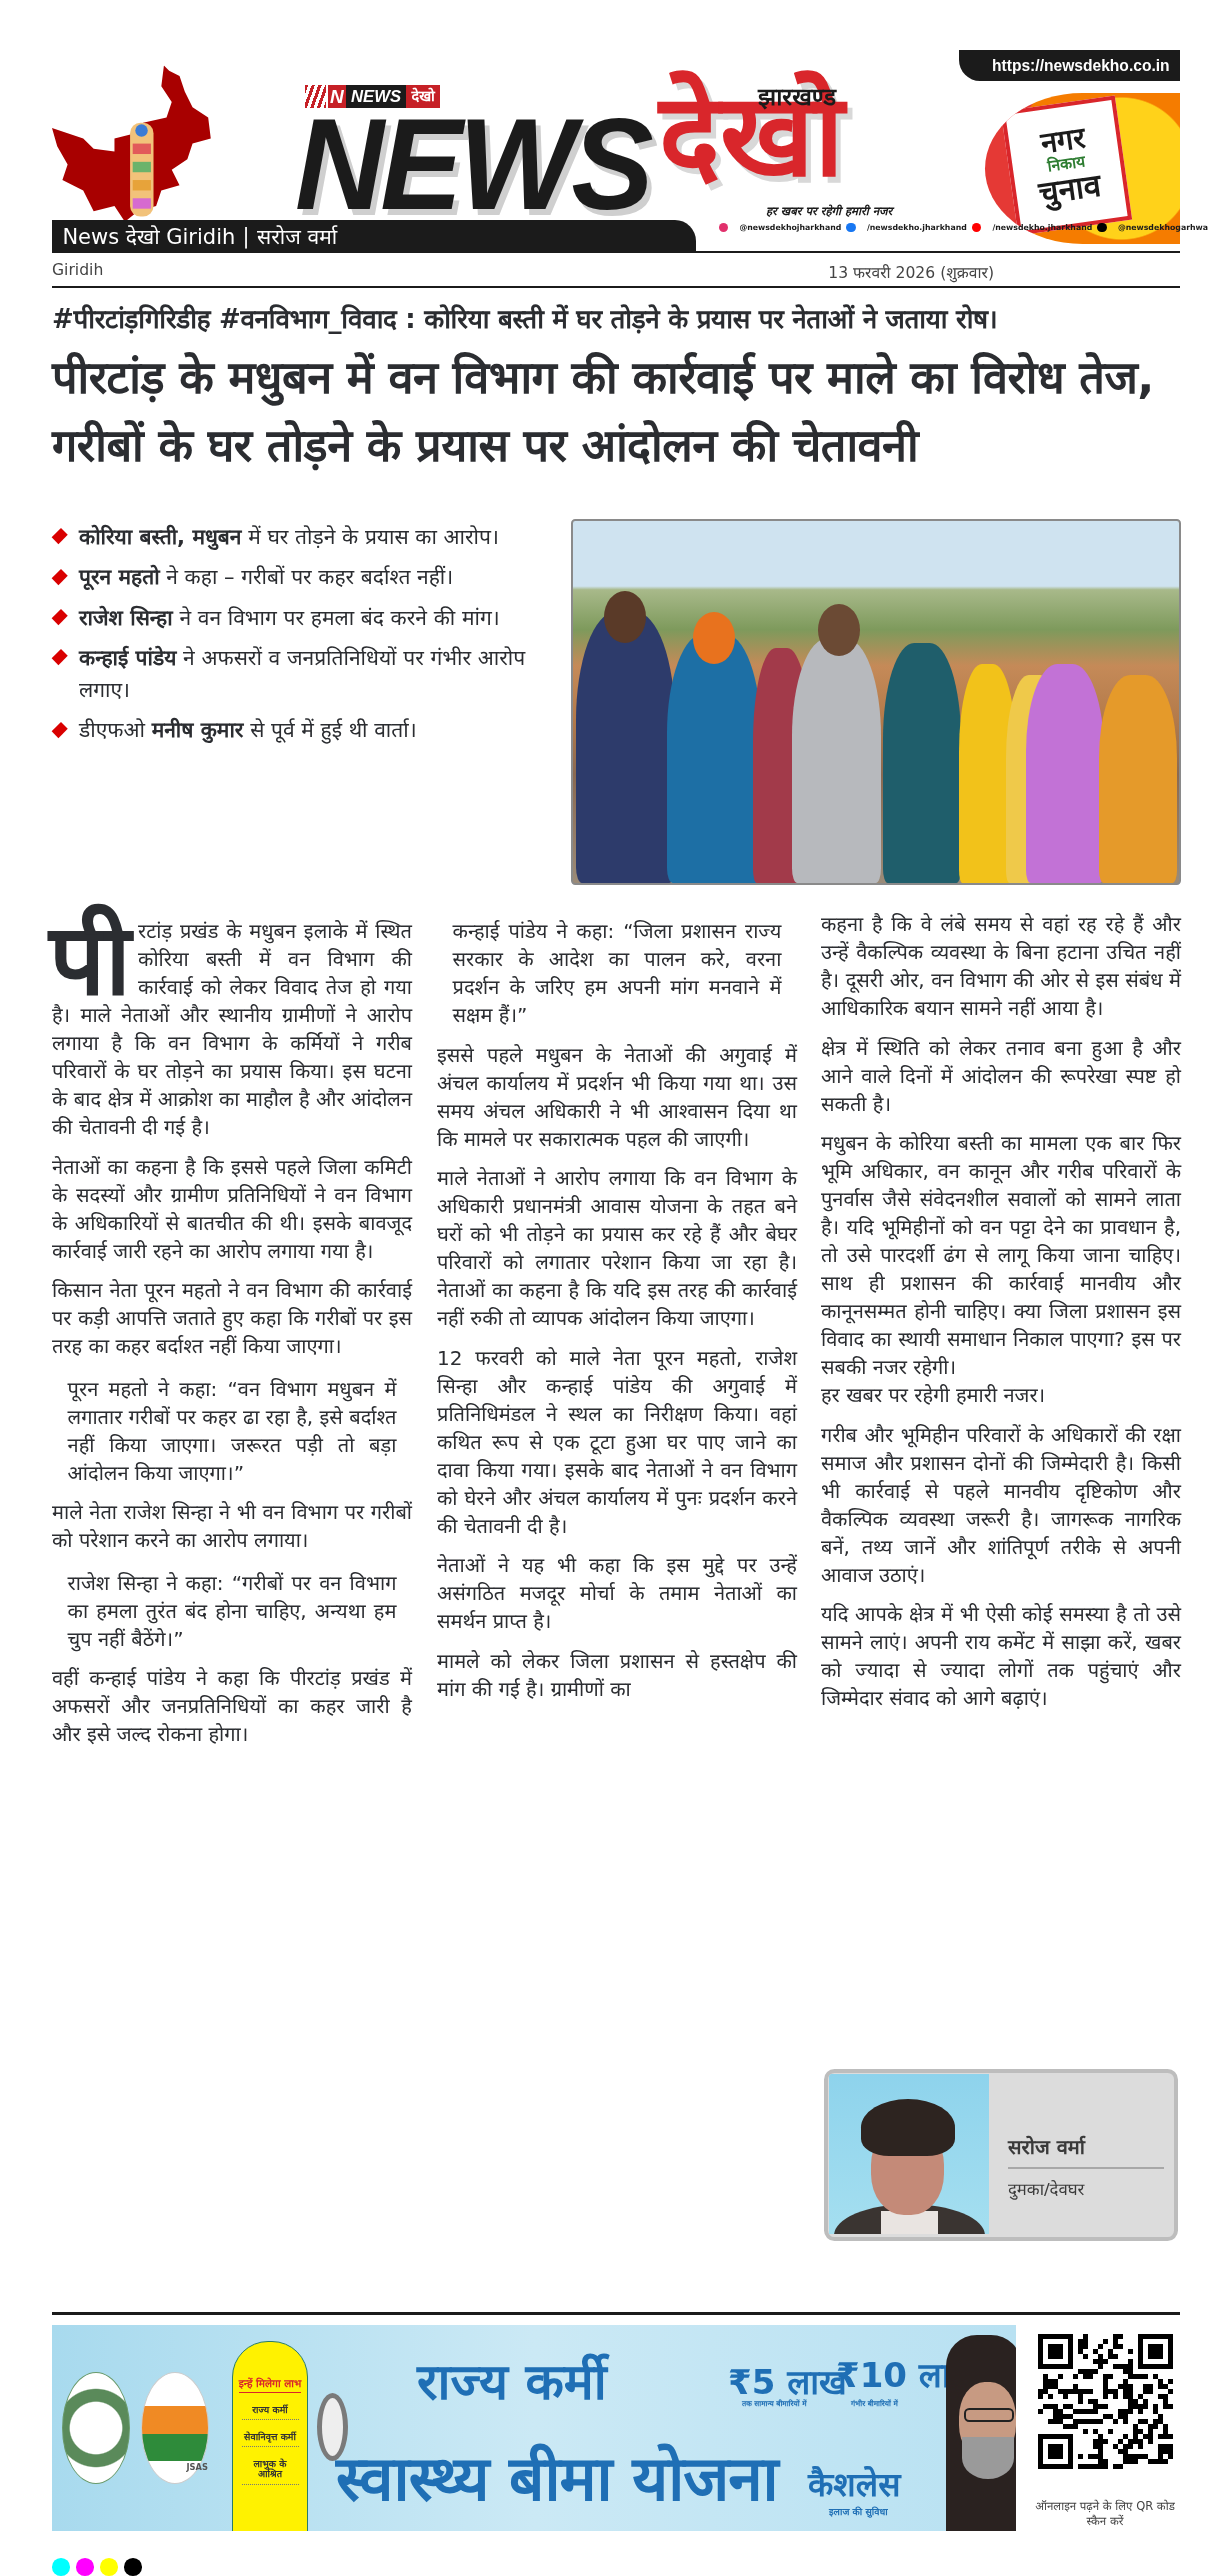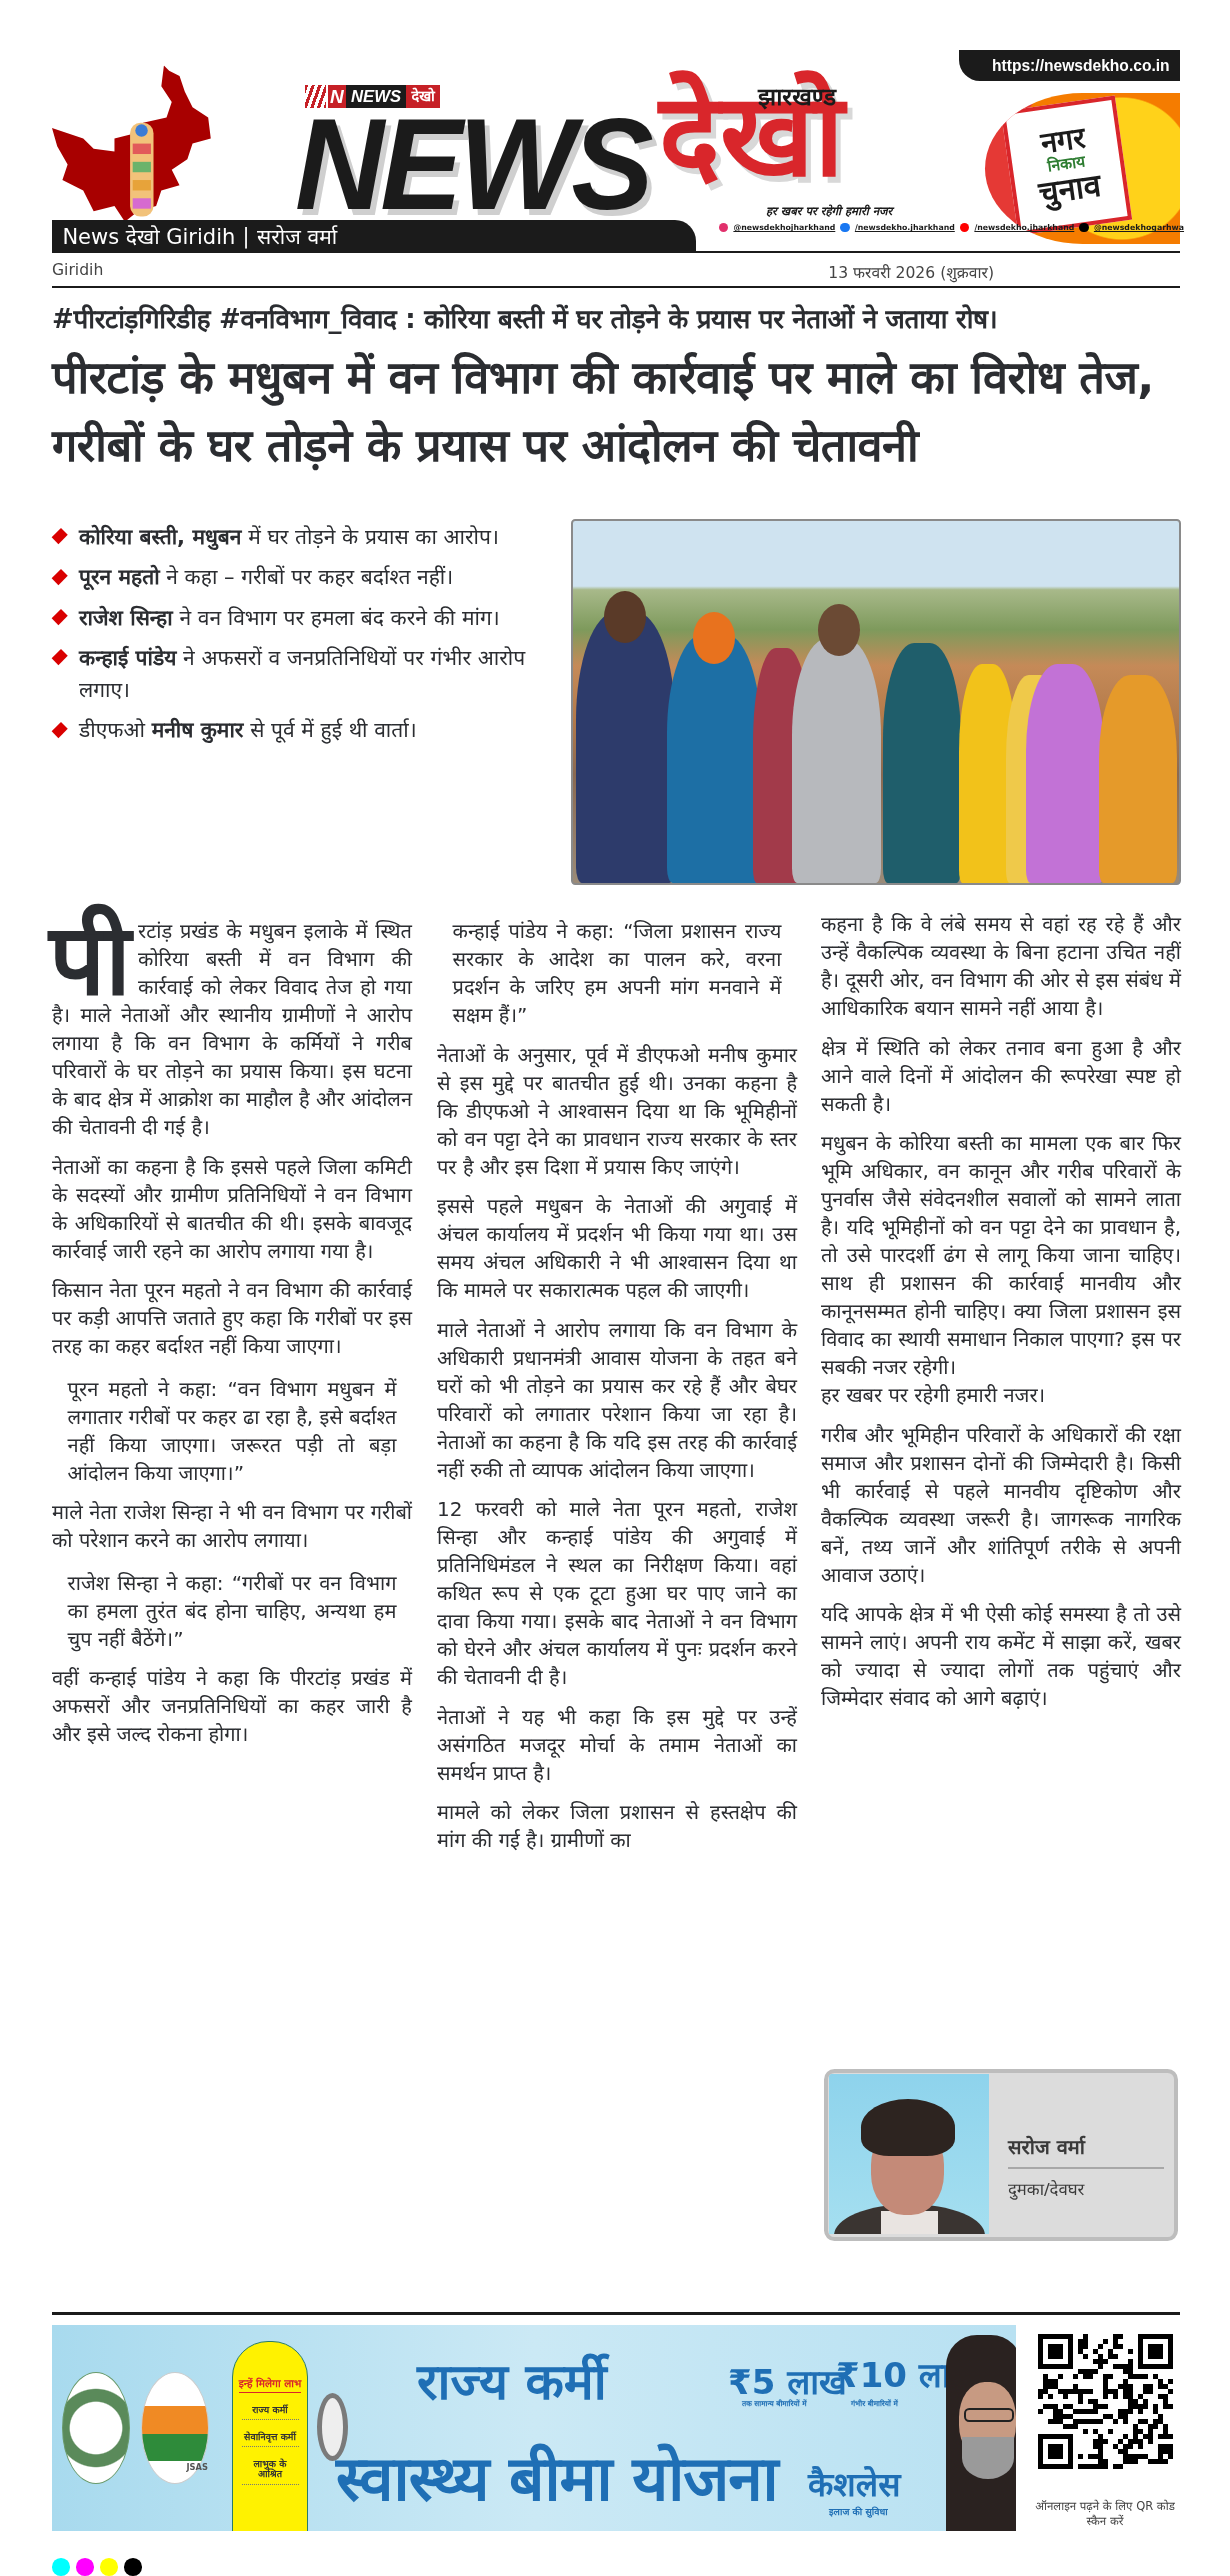--- a/index.html
+++ b/index.html
@@ -53,21 +53,21 @@
   .byline-bar {
     position: absolute; left: 52px; top: 220px; width: 644px; height: 31px;
     background: #1b1b1b; border-top-right-radius: 21px; color: #fff;
     font-size: 21px; display: flex; align-items: center; padding-left: 10.4px; gap: 7.3px;
   }
   .byline-bar .sep { font-weight: normal; }
   .social-row {
     position: absolute; left: 719px; top: 223px; display: flex; gap: 5.2px; align-items: center;
     font-size: 7.8px; color: #1b1b1b; font-weight: bold;
   }
-  .social-row .s-item { display: flex; align-items: center; gap: 5px; text-decoration: underline; }
+  .social-row .s-item { display: flex; align-items: center; gap: 11px; }
   .social-row .dot { width: 9.4px; height: 9.4px; border-radius: 50%; display: inline-block; }
   .mast-rule { position: absolute; left: 52px; top: 251px; width: 1128px; height: 2.1px; background: #1b1b1b; }
   .place { position: absolute; left: 52px; top: 261px; font-size: 15.6px; color: #444; }
   .date { position: absolute; right: 50px; top: 261px; font-size: 15.6px; color: #444; }
   .mast-rule2 { position: absolute; left: 52px; top: 286px; width: 1128px; height: 1.6px; background: #1b1b1b; }
 
   
   .kicker { position: absolute; left: 52px; top: 300px; font-size: 26px; font-weight: bold; color: #2b2d31; white-space: nowrap; letter-spacing: -0.3px; }
   .headline { position: absolute; left: 52px; top: 344px; width: 1131px; font-size: 45px; font-weight: bold; line-height: 68px; color: #2b2d31; letter-spacing: -0.5px; }
 
@@ -245,21 +245,20 @@
   <p>नेताओं का कहना है कि इससे पहले जिला कमिटी के सदस्यों और ग्रामीण प्रतिनिधियों ने वन विभाग के अधिकारियों से बातचीत की थी। इसके बावजूद कार्रवाई जारी रहने का आरोप लगाया गया है।</p>
   <p>किसान नेता पूरन महतो ने वन विभाग की कार्रवाई पर कड़ी आपत्ति जताते हुए कहा कि गरीबों पर इस तरह का कहर बर्दाश्त नहीं किया जाएगा।</p>
   <p class="quote">पूरन महतो ने कहा: “वन विभाग मधुबन में लगातार गरीबों पर कहर ढा रहा है, इसे बर्दाश्त नहीं किया जाएगा। जरूरत पड़ी तो बड़ा आंदोलन किया जाएगा।”</p>
   <p>माले नेता राजेश सिन्हा ने भी वन विभाग पर गरीबों को परेशान करने का आरोप लगाया।</p>
   <p class="quote">राजेश सिन्हा ने कहा: “गरीबों पर वन विभाग का हमला तुरंत बंद होना चाहिए, अन्यथा हम चुप नहीं बैठेंगे।”</p>
   <p>वहीं कन्हाई पांडेय ने कहा कि पीरटांड़ प्रखंड में अफसरों और जनप्रतिनिधियों का कहर जारी है और इसे जल्द रोकना होगा।</p>
 </div>
 
 <div class="col col-2">
   <p class="quote" style="margin-top:0">कन्हाई पांडेय ने कहा: “जिला प्रशासन राज्य सरकार के आदेश का पालन करे, वरना प्रदर्शन के जरिए हम अपनी मांग मनवाने में सक्षम हैं।”</p>
-  <p>नेताओं के अनुसार, पूर्व में डीएफओ मनीष कुमार से इस मुद्दे पर बातचीत हुई थी। उनका कहना है कि डीएफओ ने आश्वासन दिया था कि भूमिहीनों को वन पट्टा देने का प्रावधान राज्य सरकार के स्तर पर है और इस दिशा में प्रयास किए जाएंगे।</p>
   <p>इससे पहले मधुबन के नेताओं की अगुवाई में अंचल कार्यालय में प्रदर्शन भी किया गया था। उस समय अंचल अधिकारी ने भी आश्वासन दिया था कि मामले पर सकारात्मक पहल की जाएगी।</p>
   <p>माले नेताओं ने आरोप लगाया कि वन विभाग के अधिकारी प्रधानमंत्री आवास योजना के तहत बने घरों को भी तोड़ने का प्रयास कर रहे हैं और बेघर परिवारों को लगातार परेशान किया जा रहा है। नेताओं का कहना है कि यदि इस तरह की कार्रवाई नहीं रुकी तो व्यापक आंदोलन किया जाएगा।</p>
   <p>12 फरवरी को माले नेता पूरन महतो, राजेश सिन्हा और कन्हाई पांडेय की अगुवाई में प्रतिनिधिमंडल ने स्थल का निरीक्षण किया। वहां कथित रूप से एक टूटा हुआ घर पाए जाने का दावा किया गया। इसके बाद नेताओं ने वन विभाग को घेरने और अंचल कार्यालय में पुनः प्रदर्शन करने की चेतावनी दी है।</p>
   <p>नेताओं ने यह भी कहा कि इस मुद्दे पर उन्हें असंगठित मजदूर मोर्चा के तमाम नेताओं का समर्थन प्राप्त है।</p>
   <p>मामले को लेकर जिला प्रशासन से हस्तक्षेप की मांग की गई है। ग्रामीणों का</p>
 </div>
 
 <div class="col col-3">
   <p>कहना है कि वे लंबे समय से वहां रह रहे हैं और उन्हें वैकल्पिक व्यवस्था के बिना हटाना उचित नहीं है। दूसरी ओर, वन विभाग की ओर से इस संबंध में आधिकारिक बयान सामने नहीं आया है।</p>
   <p>क्षेत्र में स्थिति को लेकर तनाव बना हुआ है और आने वाले दिनों में आंदोलन की रूपरेखा स्पष्ट हो सकती है।</p>

